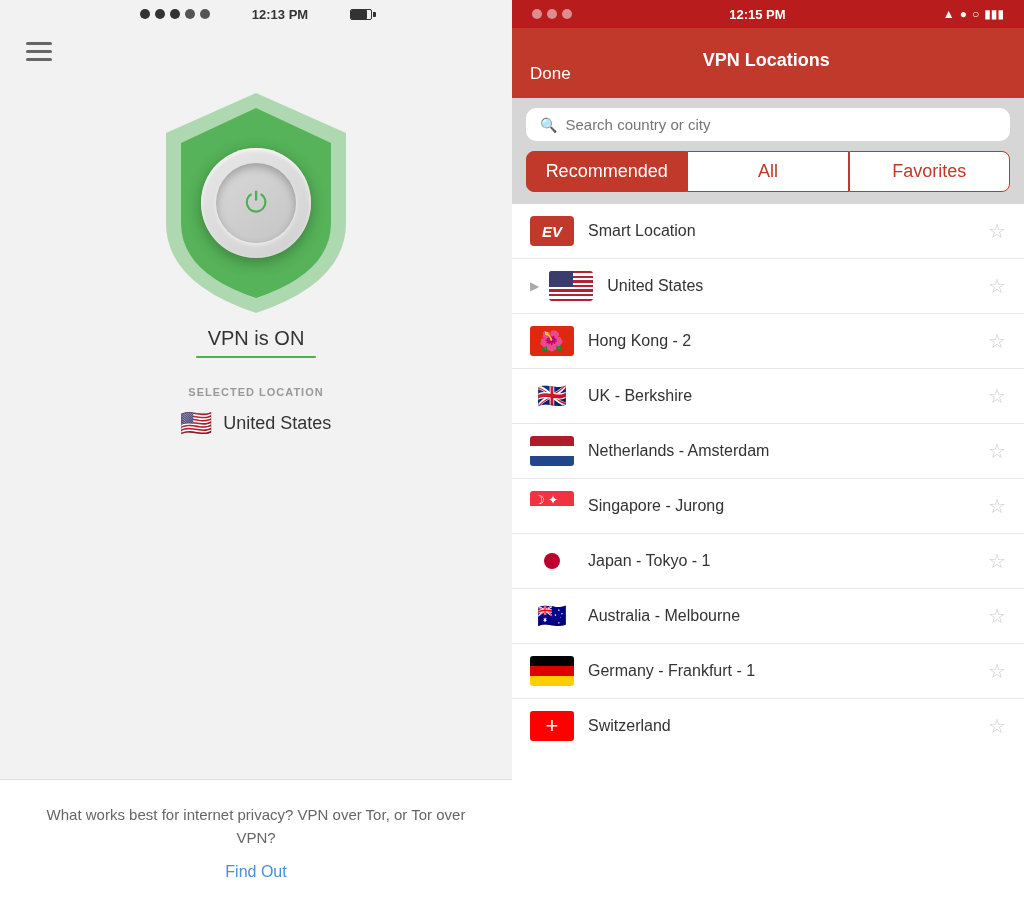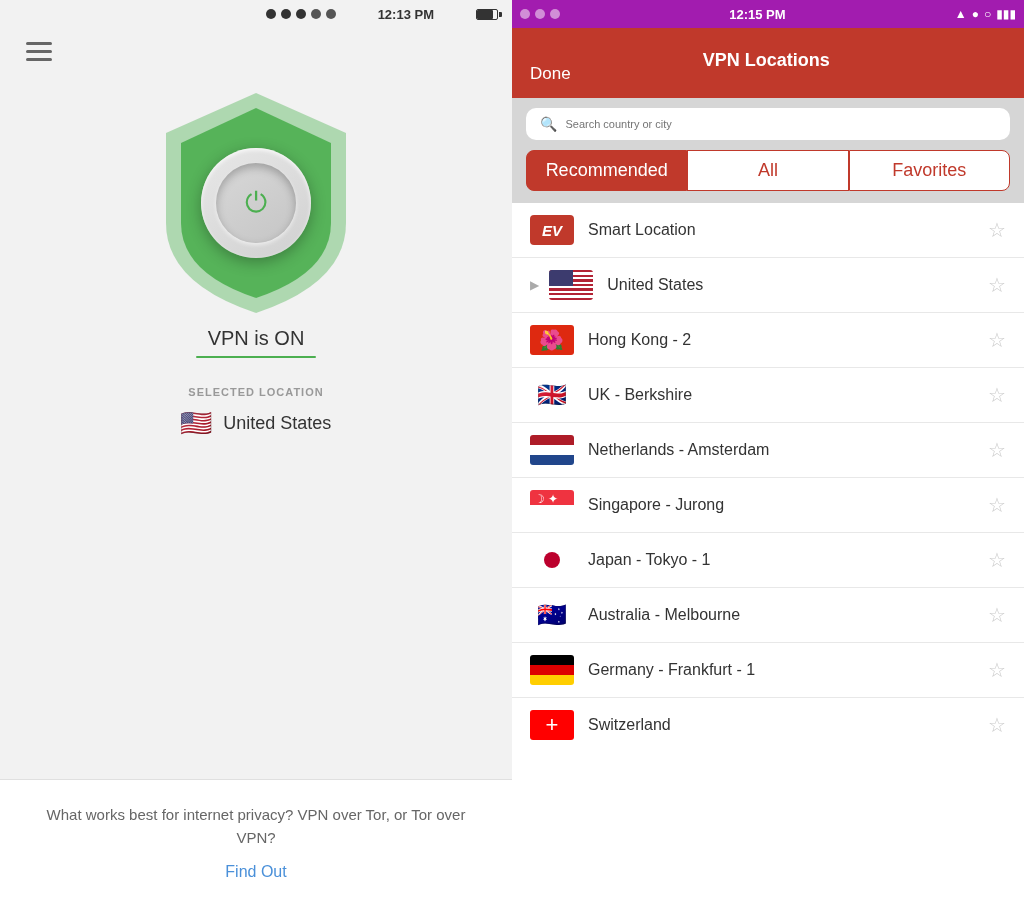--- a/index.html
+++ b/index.html
@@ -22,21 +22,21 @@
       align-items: center;
       position: relative;
     }
 
     .left-status-bar {
       width: 100%;
       height: 28px;
       background: #f2f2f2;
       display: flex;
       align-items: center;
-      justify-content: flex-end;
+      justify-content: center;
       padding: 0 14px;
       gap: 42px;
     }
 
     .status-dots {
       display: flex; gap: 5px;
     }
     .status-dot {
       width: 10px; height: 10px; border-radius: 50%;
       background: #555;
@@ -196,25 +196,25 @@
       width: 512px;
       height: 905px;
       background: #f2f2f2;
       display: flex;
       flex-direction: column;
     }
 
     .right-status-bar {
       width: 100%;
       height: 28px;
-      background: #a21caf;
+      background: #b91c1c;
       display: flex;
       align-items: center;
       justify-content: space-between;
-      padding: 0 8px;
+      padding: 0 20px;
     }
 
     .right-status-dots {
       display: flex; gap: 5px;
     }
     .right-status-dot {
       width: 10px; height: 10px; border-radius: 50%; background: rgba(255,255,255,0.5);
     }
 
     .right-time {
@@ -274,21 +274,21 @@
 
     .search-icon-text {
       color: #aaa;
       font-size: 14px;
     }
 
     .search-input {
       border: none;
       outline: none;
       background: transparent;
-      font-size: 11px;
+      font-size: 15px;
       color: #aaa;
       width: 100%;
     }
 
     
     .tabs-container {
       background: #d6d6d6;
       padding: 0 14px 12px;
       display: flex;
       gap: 0;

